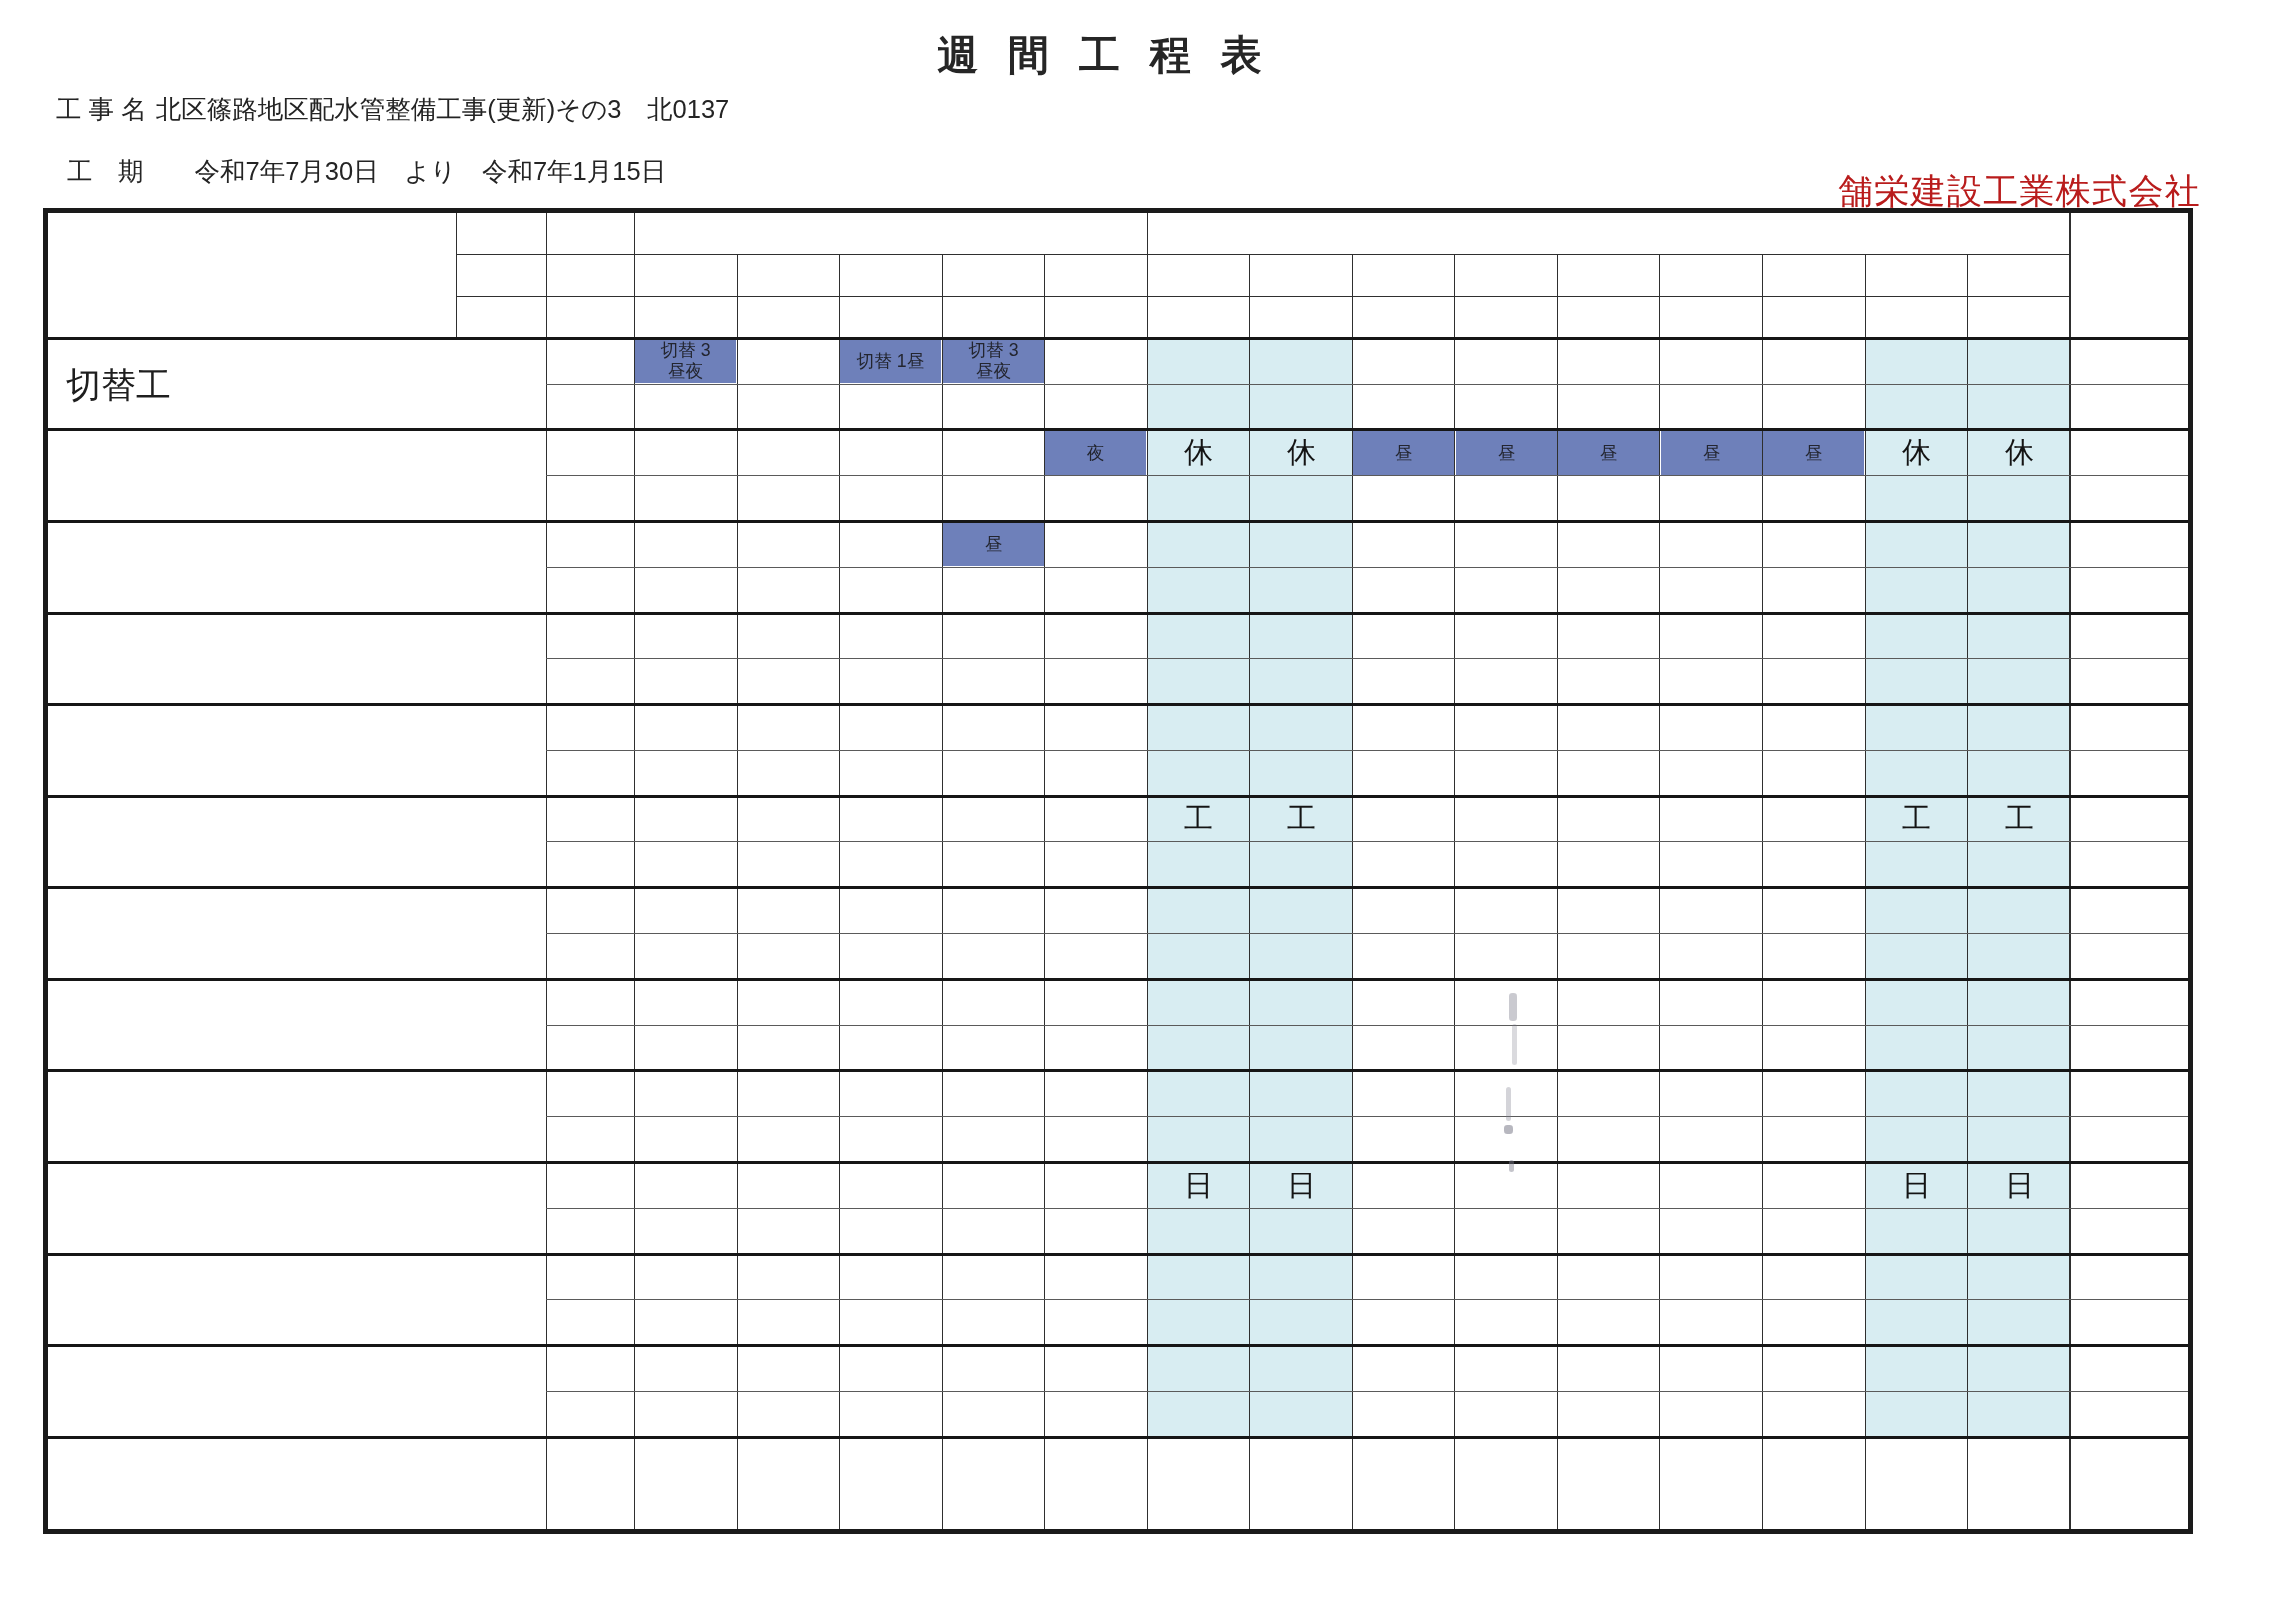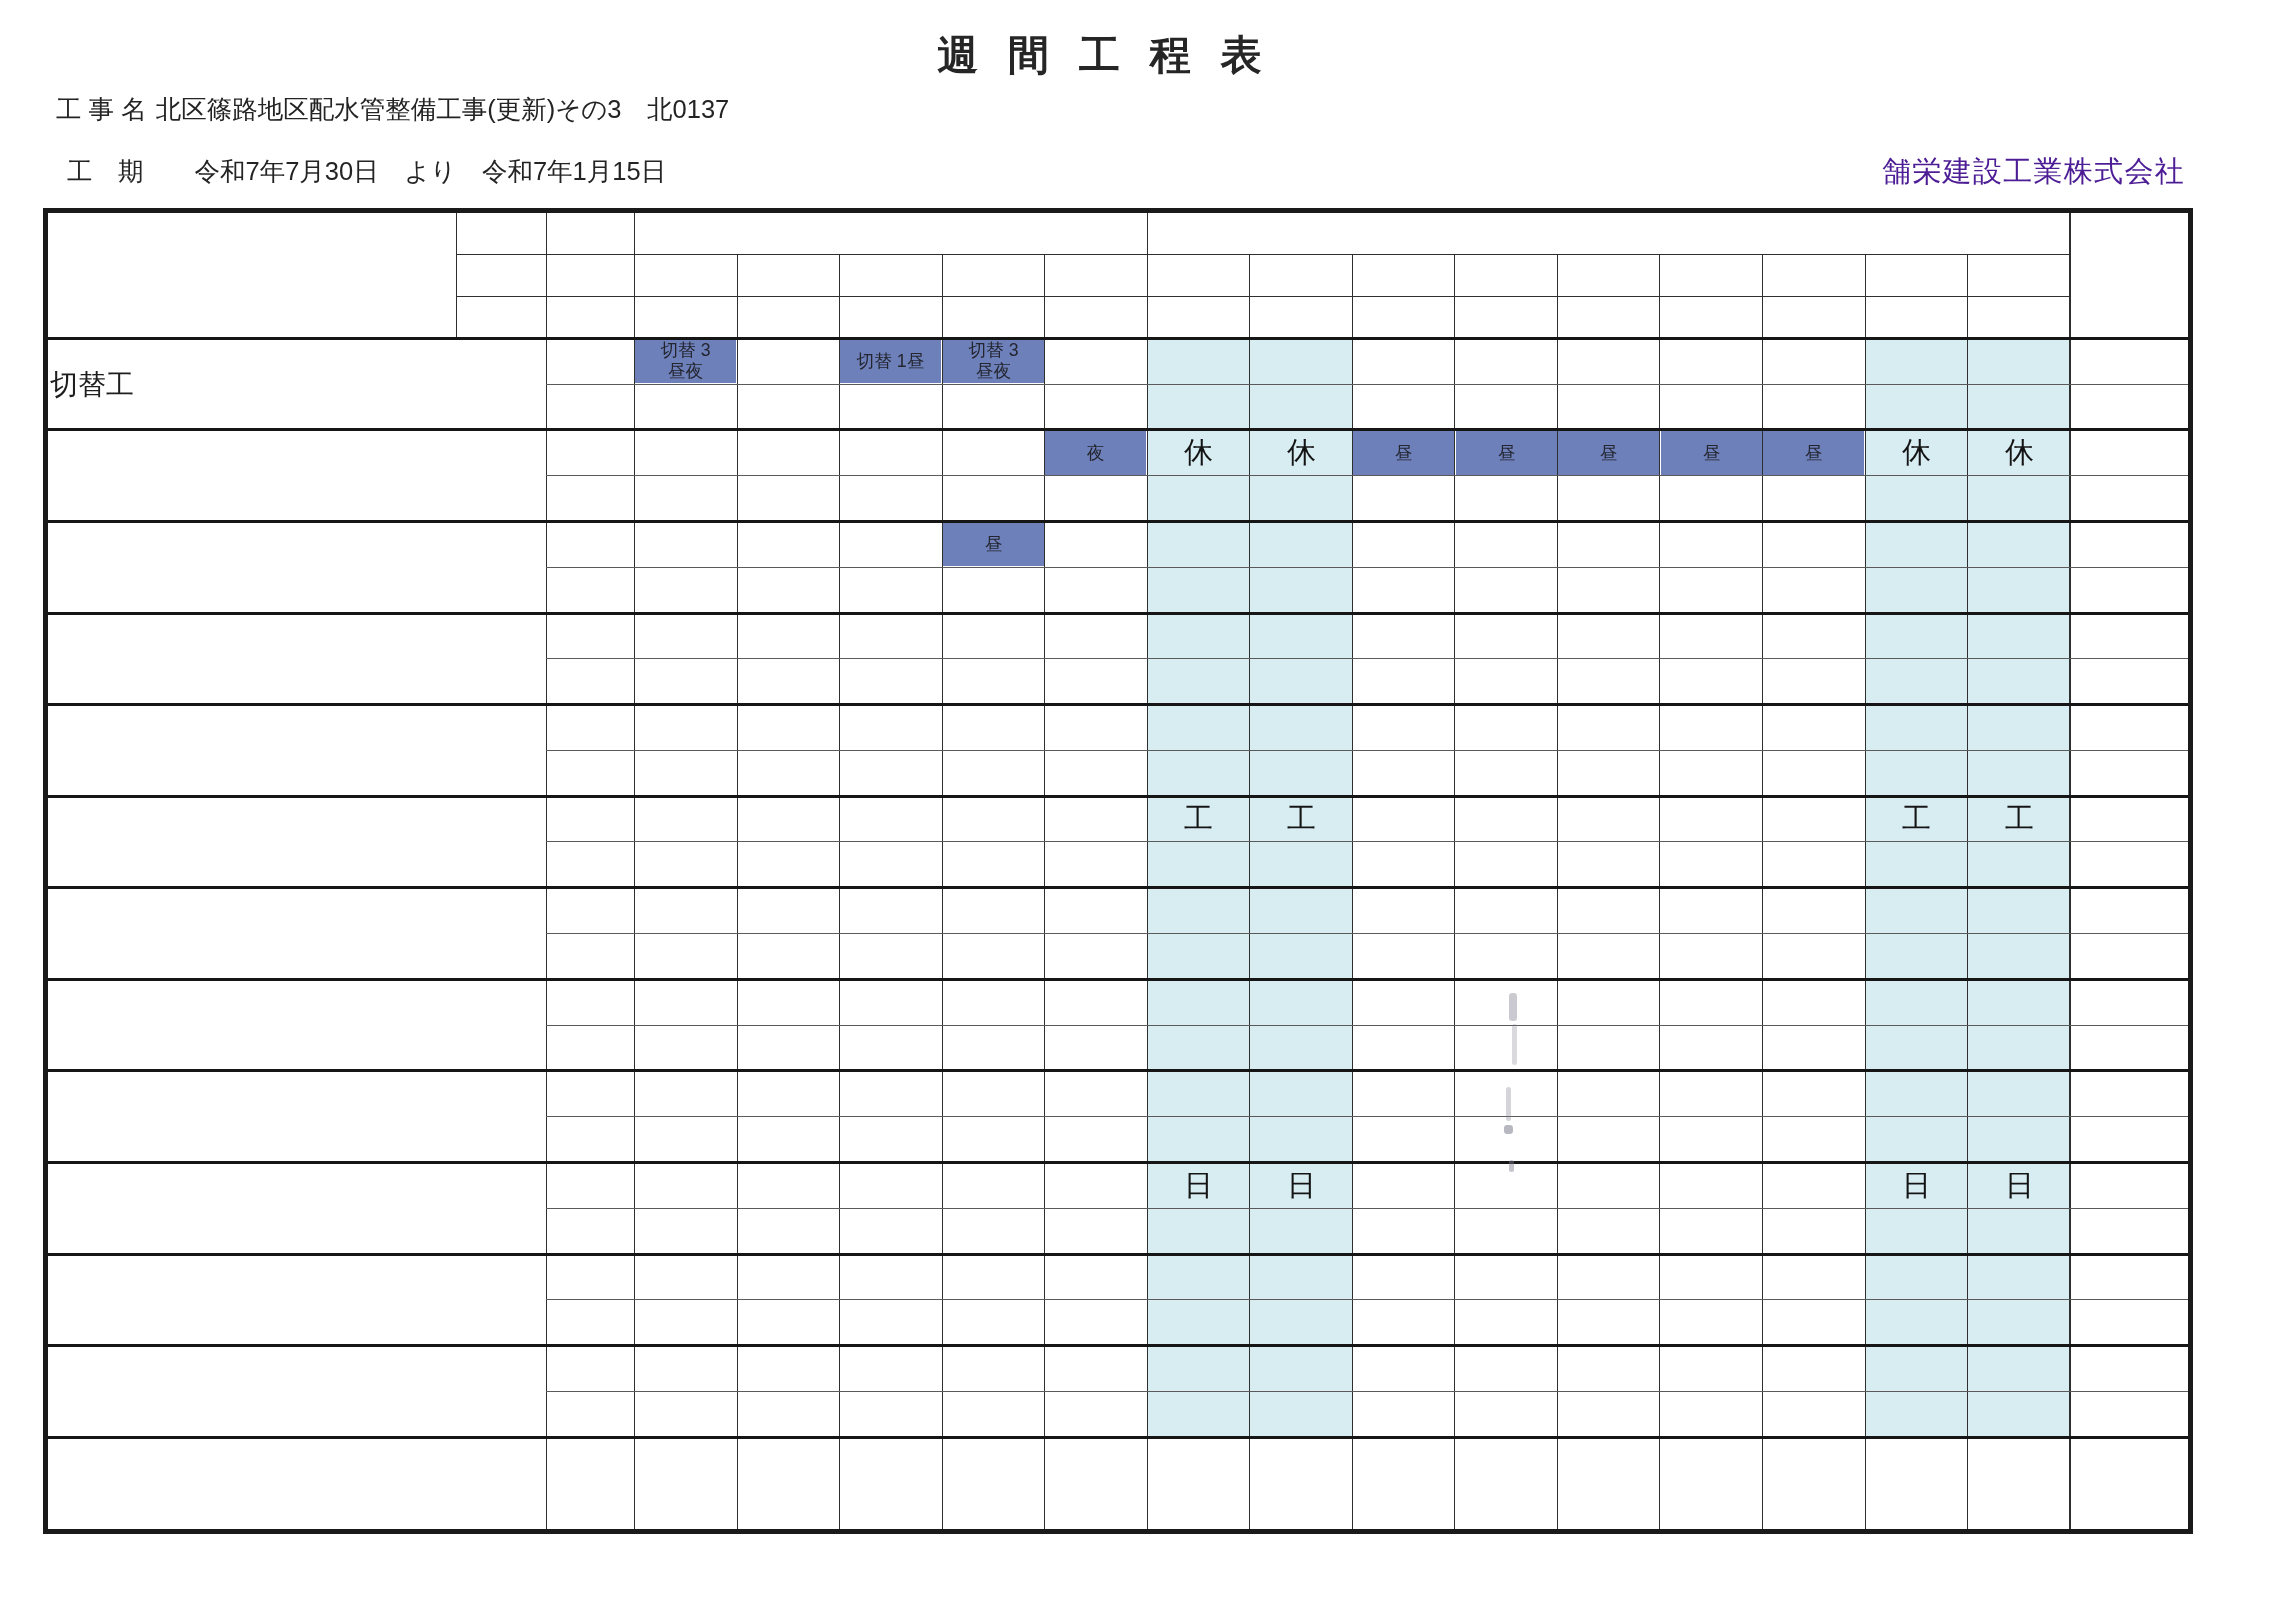--- a/index.html
+++ b/index.html
@@ -11,22 +11,22 @@
   .title{
     position:absolute;left:1104px;top:27.5px;transform:translateX(-50%);
     font-size:41px;font-weight:bold;letter-spacing:9.2px;white-space:nowrap;color:#262626;
   }
   .meta-line{position:absolute;white-space:nowrap;font-size:25.5px;color:#242424;}
   .meta-project{left:56px;top:92px;}
   .meta-period{left:67px;top:154px;}
   .meta-label{margin-right:9px;}
   .meta-period .meta-label{margin-right:51px;}
   .company{
-    position:absolute;top:152px;left:1838px;width:347px;text-align:right;
-    font-size:29px;letter-spacing:1.3px;white-space:nowrap;color:#4c1d95;
+    position:absolute;top:168px;left:1838px;width:347px;text-align:right;
+    font-size:35px;letter-spacing:1.3px;white-space:nowrap;color:#b91c1c;
   }
   #schedule{
     position:absolute;left:43px;top:208px;width:2140px;height:1316px;
     border:5.2px solid #1a1a1a;background:#ffffff;
   }
   .cell{
     position:absolute;display:flex;align-items:center;justify-content:center;
     box-sizing:border-box;text-align:center;color:#1e1e1e;
   }
   .line{position:absolute;background:#2f2f2f;}
@@ -34,21 +34,21 @@
   .line-thin{background:#5a5a5a;}
   .h-corner{font-size:26px;}
   .h-axis{font-size:25px;}
   .h-planexec{font-size:26px;white-space:pre-line;line-height:1.55;}
   .h-month{font-size:25px;}
   .h-day{font-size:25px;}
   .h-week{font-size:27.5px;}
   .h-rem{font-size:26px;}
   .wd-sat{color:var(--sat,#2371bf);}
   .wd-sun{color:var(--sun,#cd2a22);}
-  .t-name{font-size:28px;justify-content:flex-start;padding-left:2px;text-align:left;}
+  .t-name{font-size:35px;justify-content:flex-start;padding-left:18px;text-align:left;}
   .t-plan{font-size:27.5px;font-weight:bold;}
   .bar{white-space:pre-line;font-size:17.7px;line-height:1.18;color:#23252f;}
   .mark{font-size:29px;color:#141414;}
   .footer-name{font-size:27.5px;}
   .weekend-block{position:absolute;}
   .artifact{position:absolute;background:#7d7d8c;filter:blur(0.7px);}
 </style>
 </head>
 <body style="--sat: #2371bf; --sun: #cd2a22;">
 

